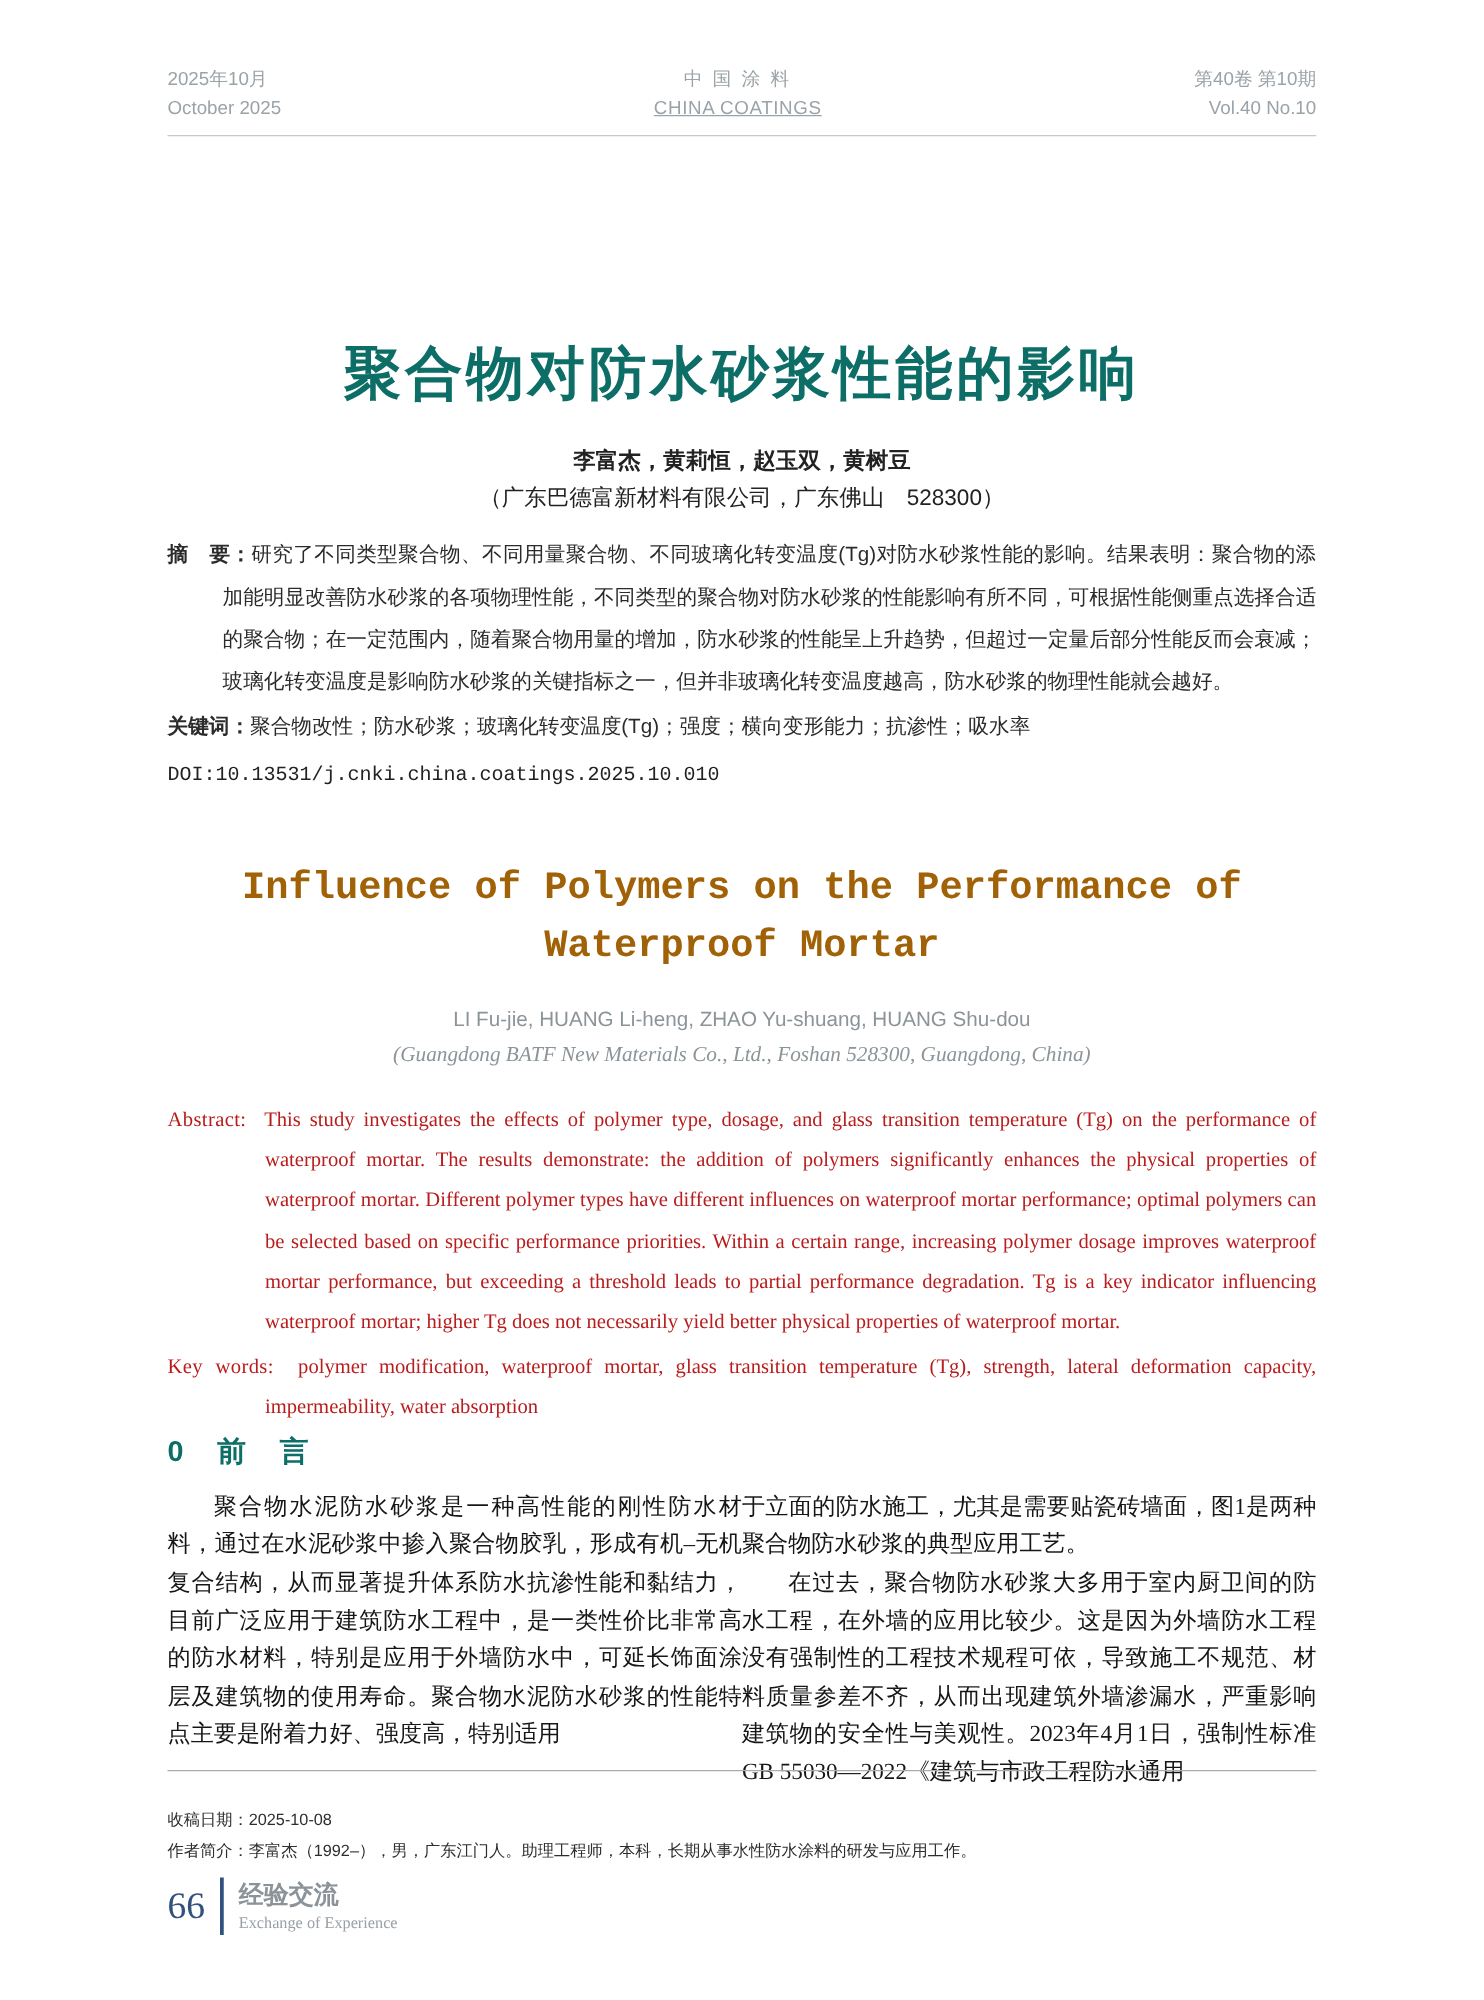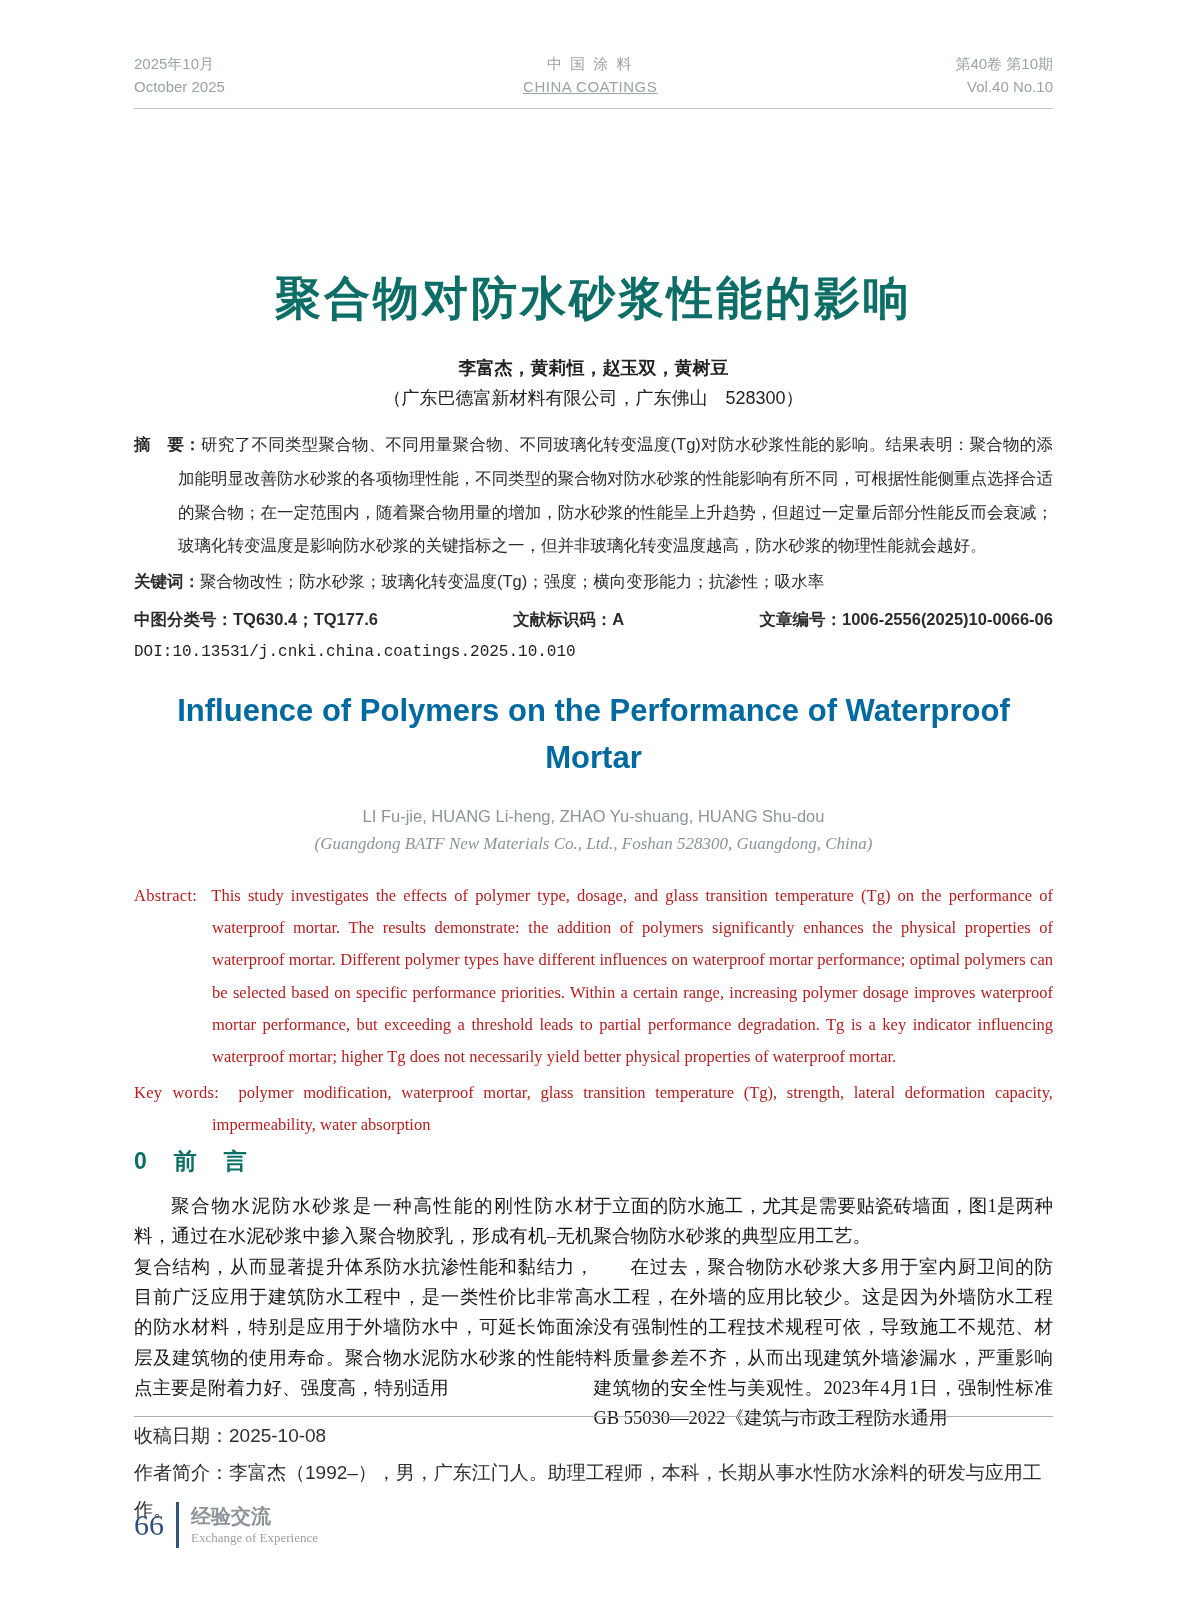--- a/index.html
+++ b/index.html
@@ -50,22 +50,22 @@
   }
   .doi-line {
     margin-top: 12px;
     font-family: Liberation Mono, monospace;
     font-size: 16px; font-weight: normal; color: #222;
   }
 
   
   .en-block { top: 688px; text-align: center; }
   .en-title {
-    font-family: Liberation Sans, sans-serif;
-    font-size: 31px; font-weight: bold; color: #0369a1;
+    font-family: Liberation Mono, monospace;
+    font-size: 31px; font-weight: bold; color: #a16207;
     line-height: 1.5; max-width: 850px; margin: 0 auto;
   }
   .en-authors { margin-top: 26px; font-size: 16.5px; color: #8b9499; }
   .en-affil {
     margin-top: 8px;
     font-family: "Liberation Serif", "DejaVu Serif", serif;
     font-style: italic; font-size: 17px; color: #8b9499;
   }
   .en-meta {
     margin-top: 26px; text-align: left;
@@ -91,22 +91,22 @@
     font-family: "Liberation Serif", "DejaVu Serif", serif;
     font-size: 18.5px; line-height: 1.64; color: #161616;
     text-align: justify;
   }
   .body-p.indent { text-indent: 2em; }
 
   
   .footnotes {
     top: 1416px;
     border-top: 1.5px solid #a9adb1;
-    padding-top: 0;
-    font-size: 19px; color: #2e2e2e; line-height: 1.95;
+    padding-top: 26px;
+    font-size: 13px; color: #2e2e2e; line-height: 1.95;
   }
 
   
   .pfooter {
     top: 1502px;
     display: flex; align-items: center; gap: 12px;
   }
   .pnum {
     font-family: "Liberation Serif", "DejaVu Serif", serif;
     font-size: 30px; color: #31517e;
@@ -136,25 +136,20 @@
   </div>
 </div>
 
 <h1 class="abs cn-title">聚合物对防水砂浆性能的影响</h1>
 <div class="abs cn-authors">李富杰，黄莉恒，赵玉双，黄树豆</div>
 <div class="abs cn-affil">（广东巴德富新材料有限公司，广东佛山　528300）</div>
 
 <div class="abs cn-meta">
   <p class="hang-cn"><span class="lbl">摘　要：</span><span>研究了不同类型聚合物、不同用量聚合物、不同玻璃化转变温度(Tg)对防水砂浆性能的影响。结果表明：聚合物的添加能明显改善防水砂浆的各项物理性能，不同类型的聚合物对防水砂浆的性能影响有所不同，可根据性能侧重点选择合适的聚合物；在一定范围内，随着聚合物用量的增加，防水砂浆的性能呈上升趋势，但超过一定量后部分性能反而会衰减；玻璃化转变温度是影响防水砂浆的关键指标之一，但并非玻璃化转变温度越高，防水砂浆的物理性能就会越好。</span></p>
   <p class="hang-cn kw-cn"><span class="lbl">关键词：</span><span>聚合物改性；防水砂浆；玻璃化转变温度(Tg)；强度；横向变形能力；抗渗性；吸水率</span></p>
-  <div class="clc-row">
-    <span><span>中图分类号：</span><span>TQ630.4；TQ177.6</span></span>
-    <span><span>文献标识码：</span><span>A</span></span>
-    <span><span>文章编号：</span><span>1006-2556(2025)10-0066-06</span></span>
-  </div>
   <div class="doi-line">DOI:10.13531/j.cnki.china.coatings.2025.10.010</div>
 </div>
 
 <div class="abs en-block">
   <h2 class="en-title">Influence of Polymers on the Performance of Waterproof Mortar</h2>
   <div class="en-authors">LI Fu-jie, HUANG Li-heng, ZHAO Yu-shuang, HUANG Shu-dou</div>
   <div class="en-affil">(Guangdong BATF New Materials Co., Ltd., Foshan 528300, Guangdong, China)</div>
   <div class="en-meta">
     <p class="hang-en"><span class="lbl">Abstract:</span>&nbsp; <span>This study investigates the effects of polymer type, dosage, and glass transition temperature (Tg) on the performance of waterproof mortar. The results demonstrate: the addition of polymers significantly enhances the physical properties of waterproof mortar. Different polymer types have different influences on waterproof mortar performance; optimal polymers can be selected based on specific performance priorities. Within a certain range, increasing polymer dosage improves waterproof mortar performance, but exceeding a threshold leads to partial performance degradation. Tg is a key indicator influencing waterproof mortar; higher Tg does not necessarily yield better physical properties of waterproof mortar.</span></p>
     <p class="hang-en kw-en"><span class="lbl">Key words:</span>&nbsp; <span>polymer modification, waterproof mortar, glass transition temperature (Tg), strength, lateral deformation capacity, impermeability, water absorption</span></p>

